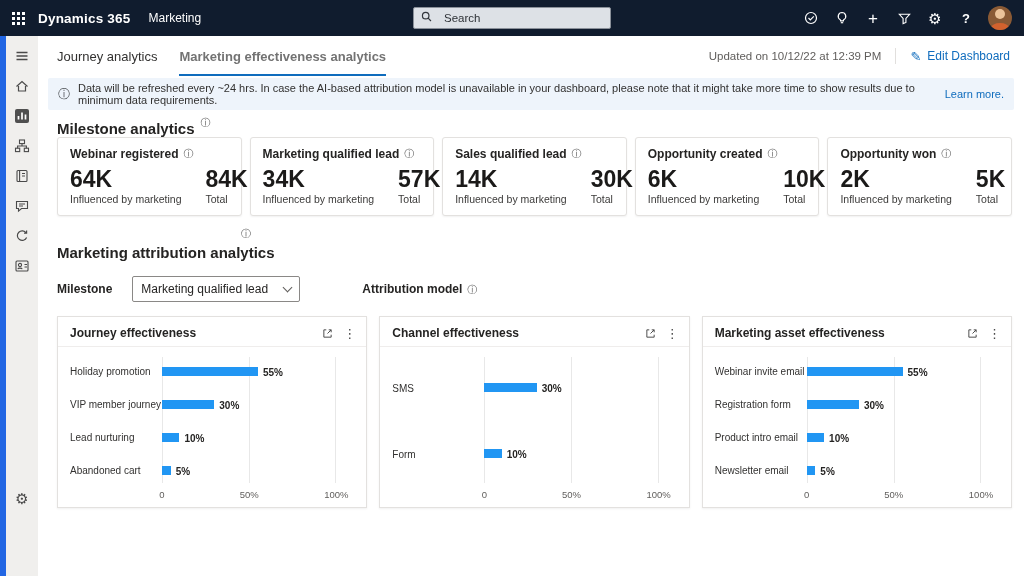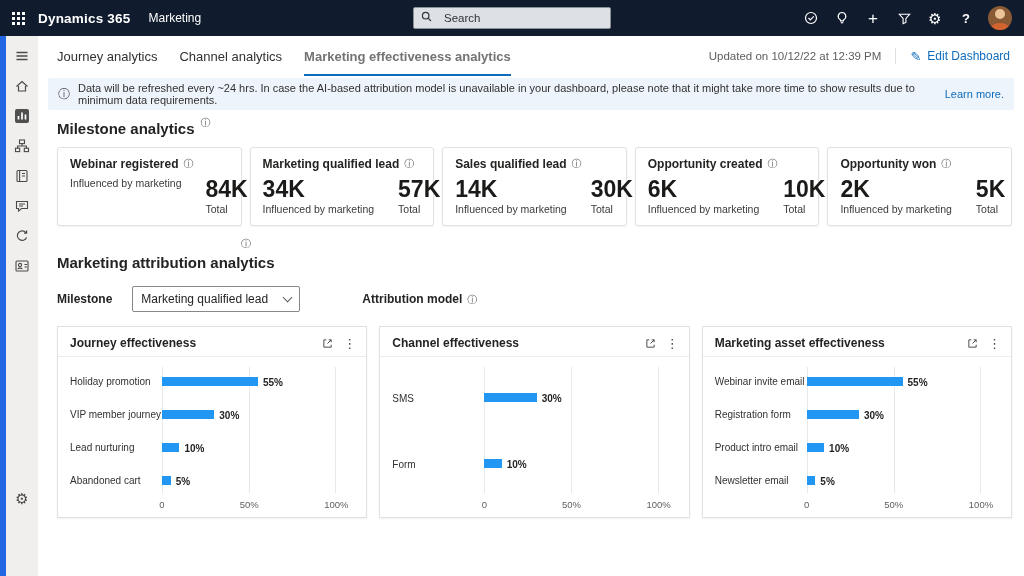--- a/index.html
+++ b/index.html
@@ -44,21 +44,21 @@
 
   .banner{margin:2px 10px 0;background:var(--banner-bg,#eef4fb);padding:4px 10px;display:flex;align-items:center;gap:8px;font-size:11px;color:#323130;border-radius:2px}
   .banner .binfo{font-size:12px;color:#4f5357;flex:0 0 auto}
   .banner .blink{color:var(--accent,#0f6cbd);cursor:pointer;white-space:nowrap}
 
   .content{padding:8px 12px 0 19px;flex:1;min-height:0}
   .sec-title{font-size:15px;font-weight:700;color:#252423}
   .sup-info{font-size:10px;color:#5a5a5a;vertical-align:super;margin-left:6px;position:relative;top:-2px;font-weight:400;cursor:pointer}
 
   
-  .mrow{display:flex;gap:8px;margin-top:10px}
+  .mrow{display:flex;gap:8px;}
   .mcard{flex:1;border:1px solid #e3e1df;border-radius:3px;background:#fff;box-shadow:0 1px 2px rgba(0,0,0,.06);padding:9px 12px 10px;min-width:0}
   .mhead{display:flex;align-items:center;font-size:12px;font-weight:700;color:#252423;white-space:nowrap}
   .cinfo{font-size:10px;color:#5a5a5a;margin-left:5px;font-weight:400;cursor:pointer}
   .mbody{display:flex;gap:24px;margin-top:5px}
   .mnum{font-size:23px;font-weight:600;color:#1b1a19;line-height:1.15}
   .mlab{font-size:10.5px;color:#3b3a39;margin-top:1px;white-space:nowrap}
 
   .float-info{margin:12px 0 0 184px;font-size:11px;color:#5a5a5a;height:13px;line-height:11px}
   .attr-title{margin-top:3px}
 
@@ -204,21 +204,20 @@
           </svg>
       </span>
       <span class="sicon gear-bottom">⚙</span>
     </nav>
 
     <main class="main">
 
       <div class="tabbar">
         <div class="tabs">
           <span class="tab">Journey analytics</span>
-          <span class="tab">Channel analytics</span>
           <span class="tab active">Marketing effectiveness analytics</span>
         </div>
         <div class="tab-right">
           <span class="updated">Updated on 10/12/22 at 12:39 PM</span>
           <span class="vsep"></span>
           <span class="edit-btn">
             <span class="pencil">✎</span>
             <span>Edit Dashboard</span>
           </span>
         </div>
@@ -238,20 +237,21 @@
 
         <div class="mrow">
 
           <div class="mcard">
             <div class="mhead">
               <span>Webinar registered</span>
               <span class="cinfo">ⓘ</span>
             </div>
             <div class="mbody">
               <div>
+                <div class="mnum">64K</div>
                 <div class="mlab">Influenced by marketing</div>
               </div>
               <div>
                 <div class="mnum">84K</div>
                 <div class="mlab">Total</div>
               </div>
             </div>
           </div>
 
           <div class="mcard">

